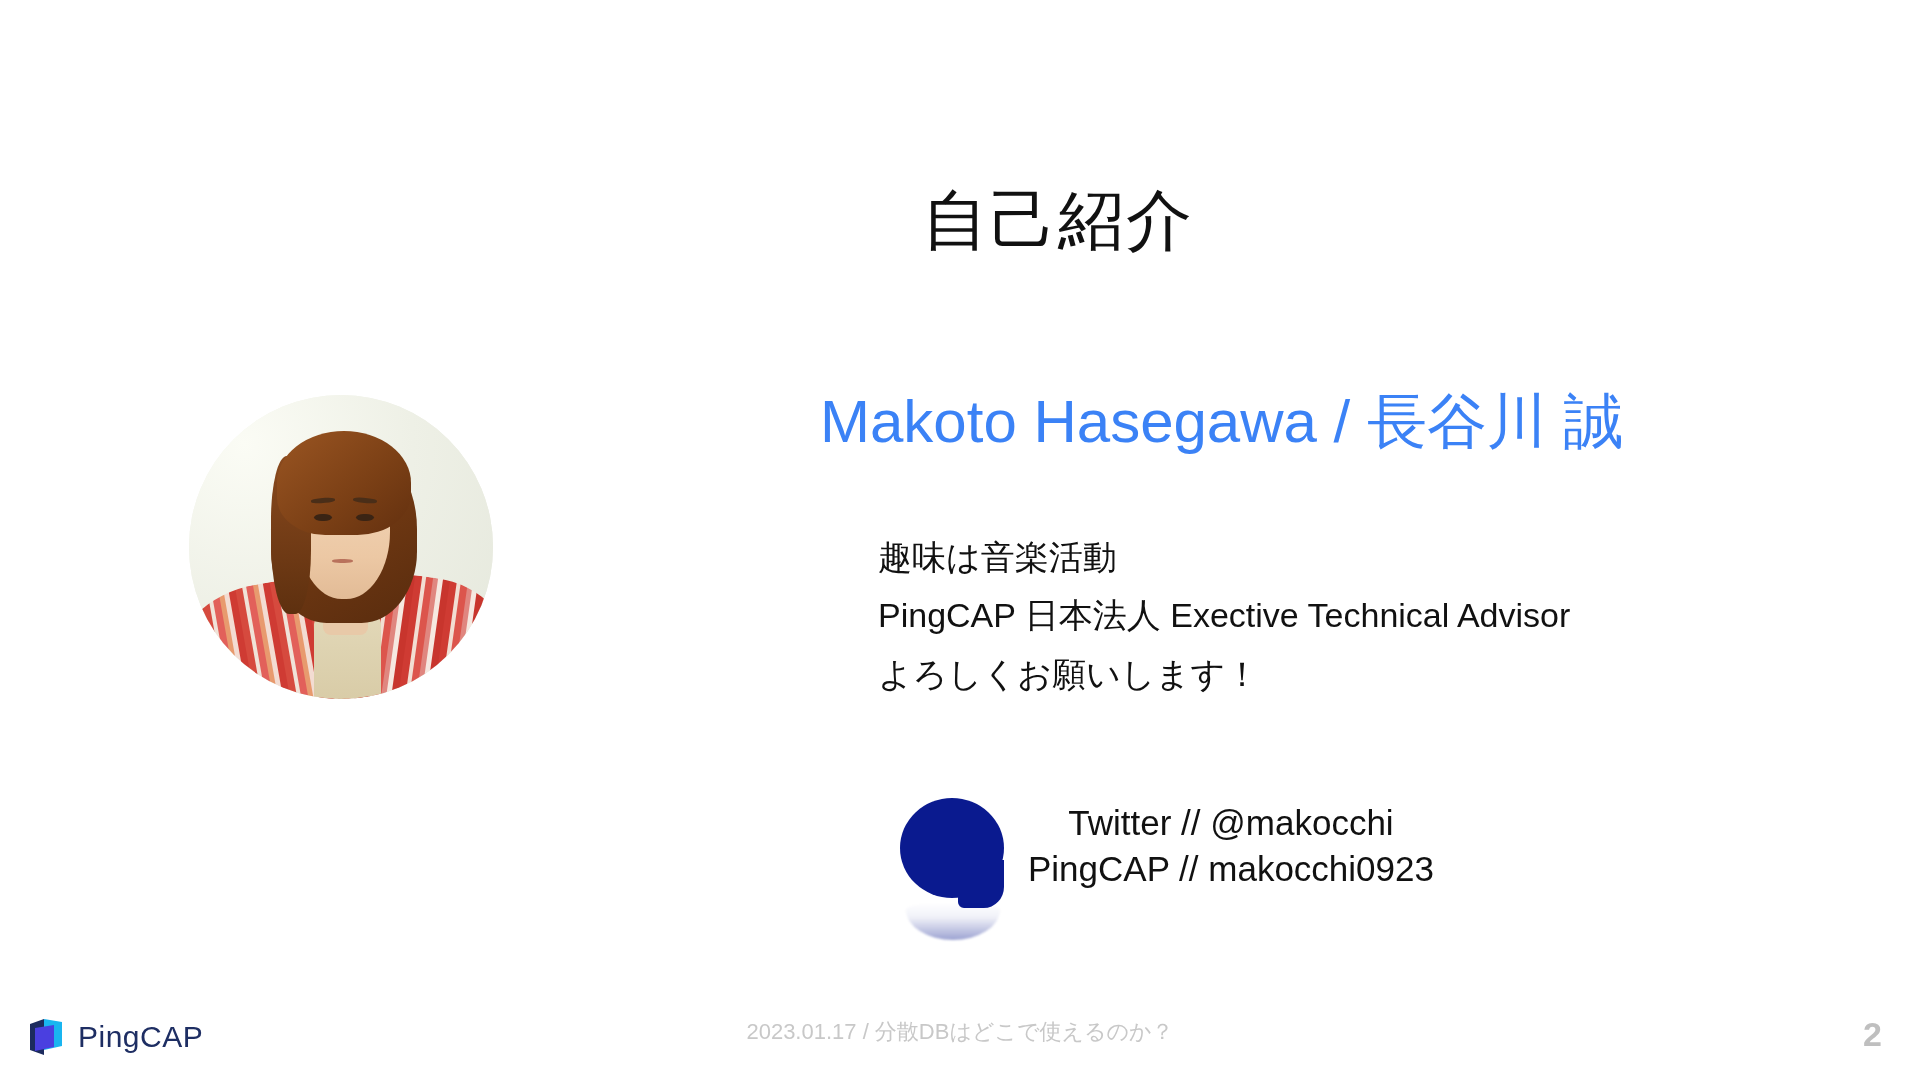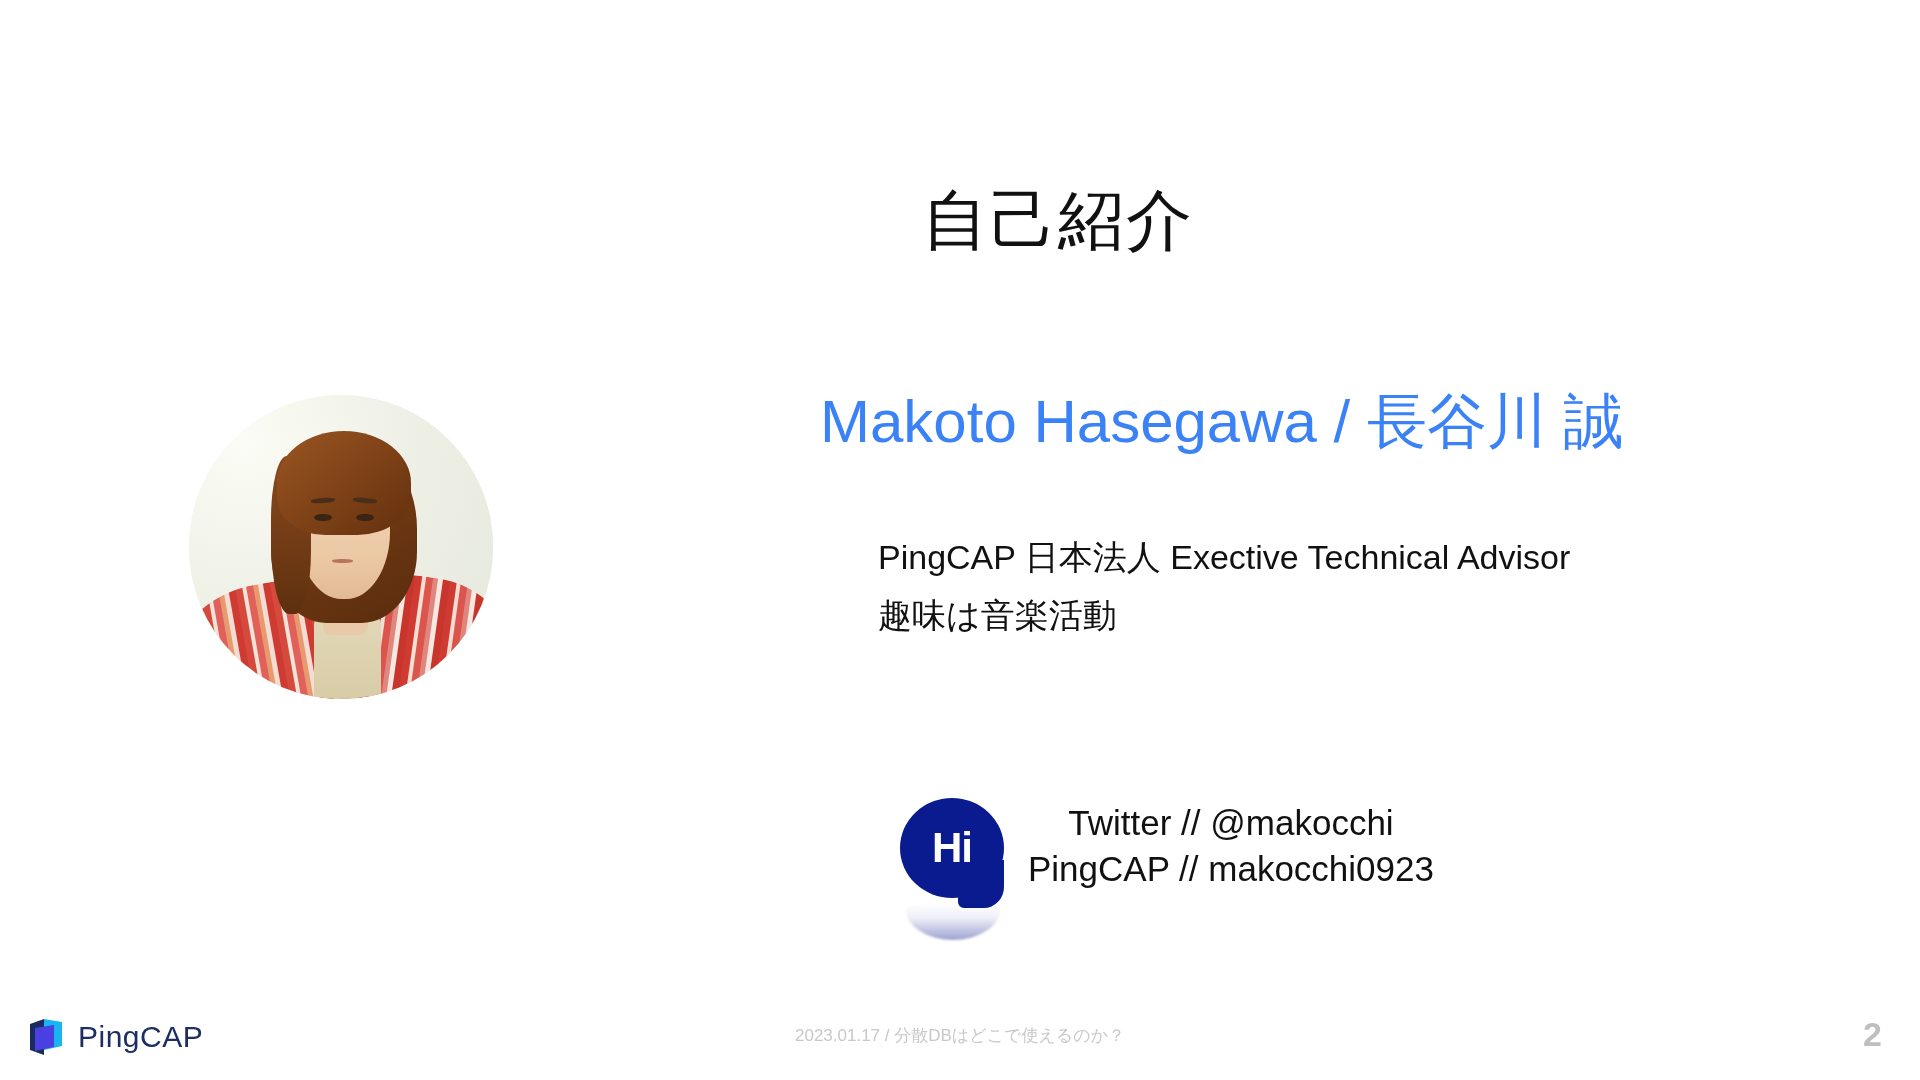--- a/index.html
+++ b/index.html
@@ -271,21 +271,21 @@
   .logo-word {
     font-size:30px;
     letter-spacing:0.5px;
     color:#1e2e63;
     font-weight:400;
   }
   .footer-center {
     position:absolute;
     left:0; right:0; bottom:33px;
     text-align:center;
-    font-size:17px;
+    font-size:22px;
     color:#c8c8c8;
   }
   .footer-page {
     position:absolute;
     right:38px; bottom:26px;
     font-size:34px;
     font-weight:700;
     color:#bfbfbf;
   }
 </style>
@@ -316,29 +316,29 @@
     </div>
   </div>
 
   <div class="title">
     <span class="title-inner">自己紹介</span>
   </div>
 
   <div class="name">Makoto Hasegawa / 長谷川 誠</div>
 
   <div class="bio">
+    <span class="bio-line">趣味は音楽活動</span>
     <span class="bio-line">PingCAP 日本法人 Exective Technical Advisor</span>
-    <span class="bio-line">趣味は音楽活動</span>
+    <span class="bio-line">よろしくお願いします！</span>
   </div>
 
   <div class="social">
     <div class="bubble-wrap">
       <div class="bubble"></div>
       <div class="bubble-tail"></div>
-      <div class="bubble-text">Hi</div>
       <div class="bubble-reflection"></div>
     </div>
     <div class="handles">
       <span class="handle-line handle-twitter">Twitter // @makocchi</span>
       <span class="handle-line">PingCAP // makocchi0923</span>
     </div>
   </div>
 
   <div class="footer-logo">
     <span class="logo-mark">

